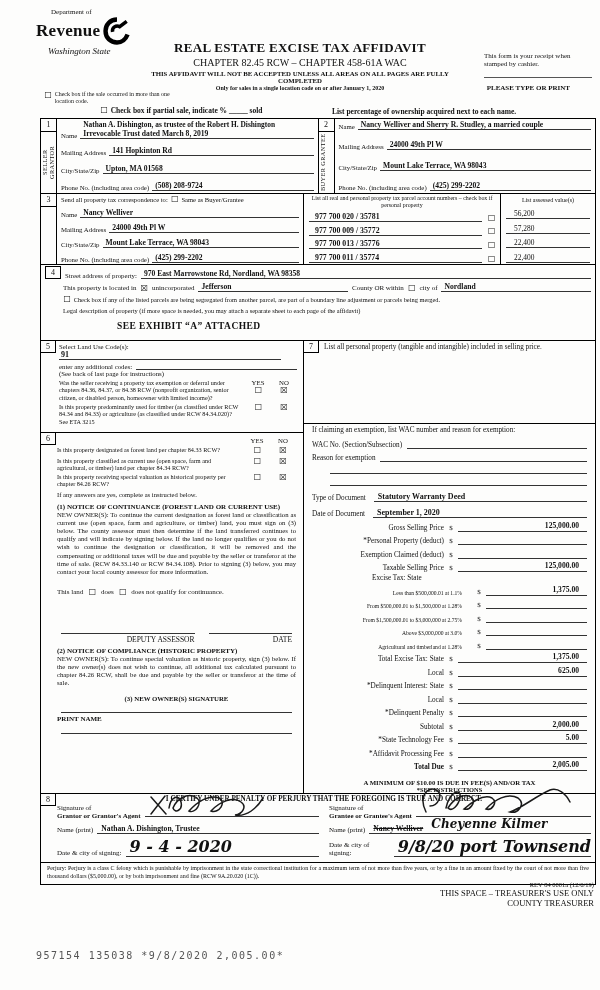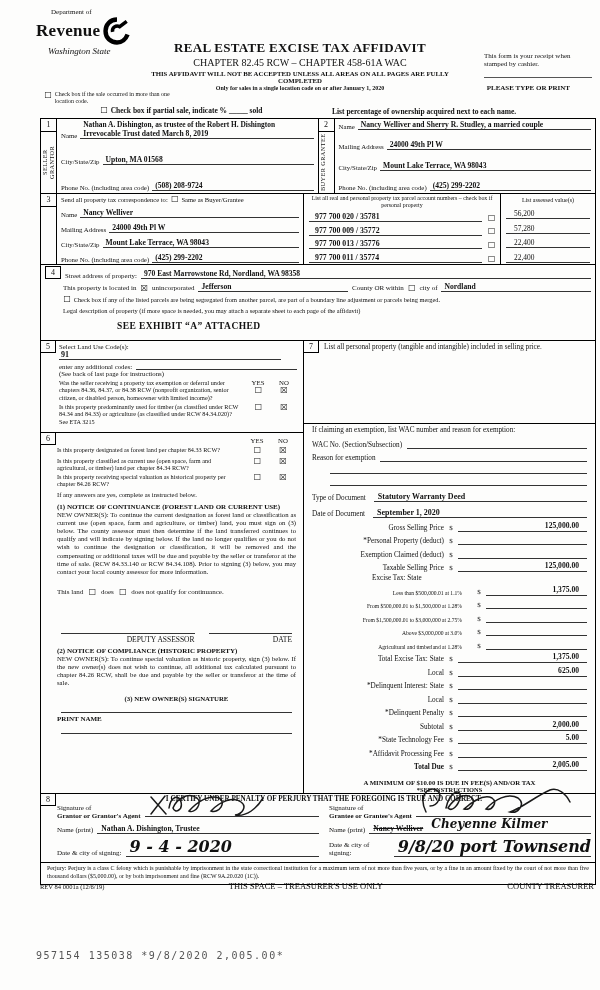--- a/index.html
+++ b/index.html
@@ -116,21 +116,21 @@
   .sigl2{font-size:7px;font-weight:bold;line-height:1.2;}
   .sigrow{display:flex;align-items:flex-start;gap:4px;}
   .sigline{flex:1;border-bottom:1px solid #333;height:12px;position:relative;}
   .sigsvg{position:absolute;left:0;bottom:-4px;}
   .nrow{display:flex;align-items:flex-end;gap:4px;font-size:7px;margin-top:3px;}
   .nval{flex:1;border-bottom:1px solid #333;font-weight:bold;font-size:7.6px;padding-left:4px;white-space:nowrap;position:relative;}
   .strike{text-decoration:line-through;}
   .handname{position:absolute;left:62px;top:-7px;font-size:12px;}
   .perjury{padding:2px 6px 3px 6px;font-size:6px;line-height:1.3;text-align:justify;}
 
-  .footline{position:absolute;left:40px;top:881px;width:554px;display:flex;justify-content:space-between;align-items:center;}
+  .footline{position:absolute;left:40px;top:881px;width:554px;display:flex;justify-content:space-between;align-items:flex-end;flex-direction:column;}
   .rev{font-size:6.5px;}
   .tspace{font-size:8.5px;}
   .ctreas{font-size:8.5px;}
   .stamp{position:absolute;left:36px;top:950px;font-family:"DejaVu Sans Mono",monospace;
          font-size:10px;color:#555;letter-spacing:1.5px;}
 </style>
 </head>
 <body>
 
 <div class="page">
@@ -177,20 +177,24 @@
         </div>
         <div class="fields">
           <div class="frow">
             <span class="flabel">Name</span>
             <span class="nameblock">
               <span class="nl1" style="display:block">Nathan A. Dishington, as trustee of the Robert H. Dishington</span>
               <span class="nl2" style="display:block">Irrevocable Trust dated March 8, 2019</span>
             </span>
           </div>
           <div class="frow">
+            <span class="flabel">Mailing Address</span>
+            <span class="fval">141 Hopkinton Rd</span>
+          </div>
+          <div class="frow">
             <span class="flabel">City/State/Zip</span>
             <span class="fval">Upton, MA 01568</span>
           </div>
           <div class="frow">
             <span class="flabel">Phone No. (including area code)</span>
             <span class="fval">(508) 208-9724</span>
           </div>
         </div>
       </div>
       <div class="half">

